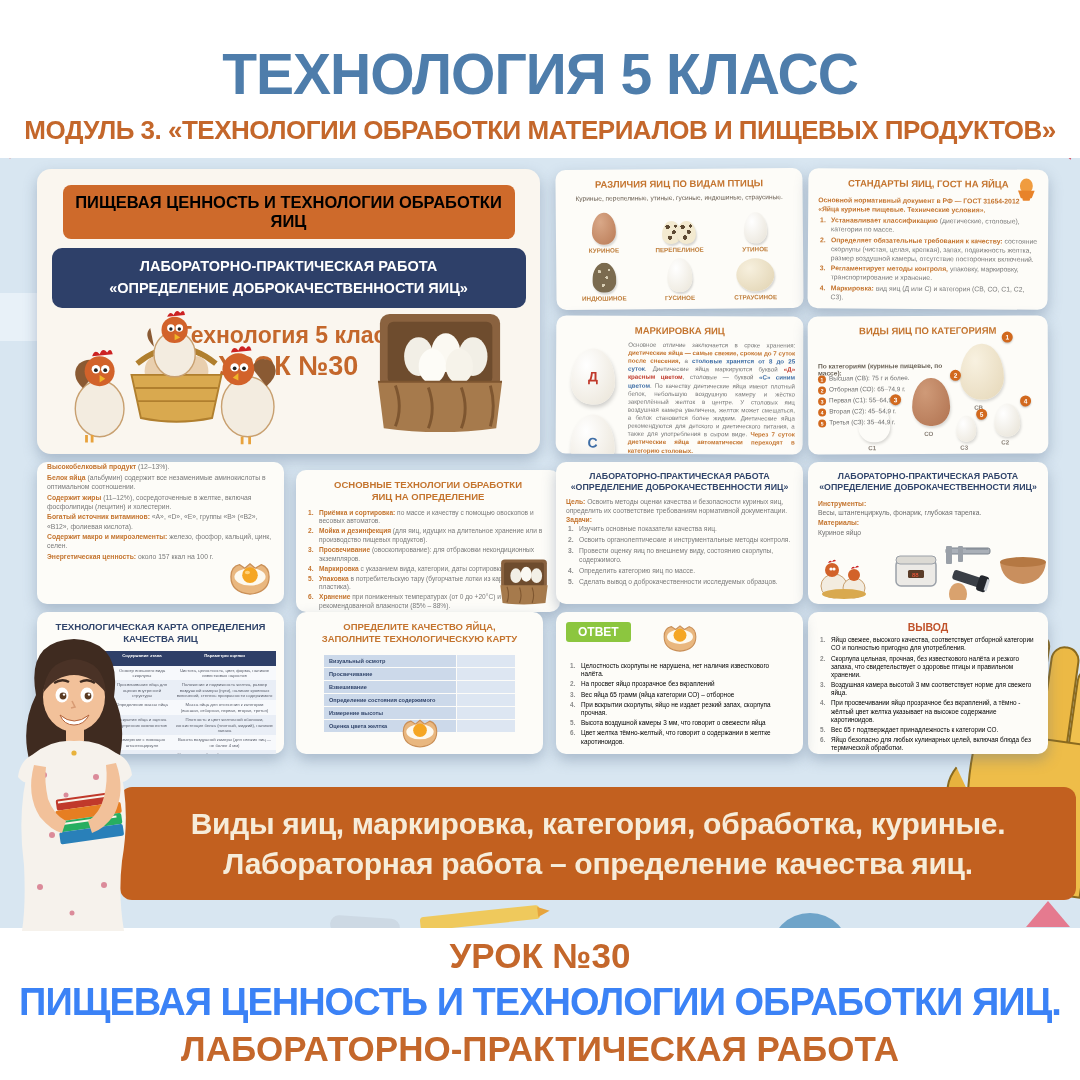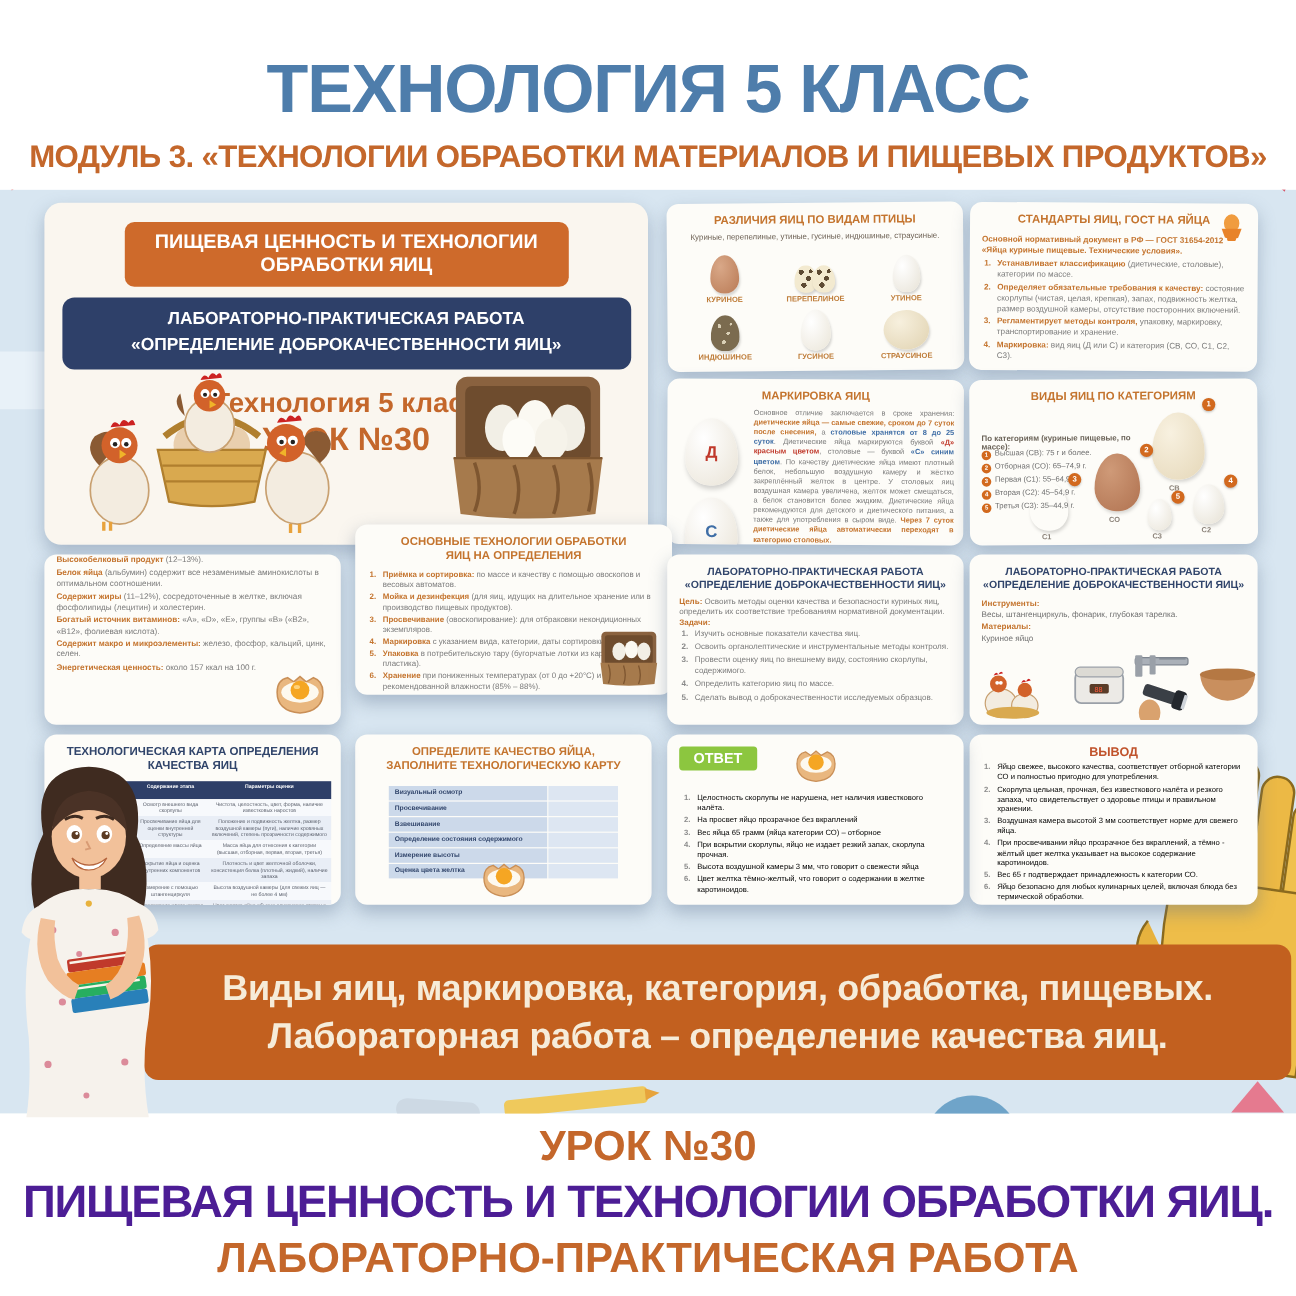--- a/index.html
+++ b/index.html
@@ -38,34 +38,34 @@
   .numlist > div:before { content:counter(n)"."; position:absolute; left:2px; top:0; color:#c4742e; font-weight:bold; }
   .numlist.graynum > div:before { color:#8a8a8a; }
   .eggshape { border-radius:50% 50% 48% 48% / 62% 62% 40% 40%; }
   .c-g { color:#7a7a7a; }
   .c-o { color:#c4742e; font-weight:bold; }
   .c-r { color:#c0392b; font-weight:bold; }
   .c-b { color:#3f6ea6; font-weight:bold; }
 
   
   #cover { left:37px; top:144px; width:503px; height:285px; background:#faf6ef; border-radius:14px; }
-  .cover-banner1 { margin:16px auto 0; width:370px; background:#ce6a2b; border-radius:8px; color:#ffffff; font-weight:bold; font-size:16.5px; text-align:center; padding:8px 0; }
+  .cover-banner1 { margin:16px auto 0; width:452px; background:#ce6a2b; border-radius:8px; color:#000000; font-weight:bold; font-size:16.5px; text-align:center; padding:8px 0; }
   .cover-banner2 { margin:9px auto 0; width:474px; background:#2e4069; border-radius:10px; color:#fff; font-weight:bold; font-size:14.5px; text-align:center; padding:8px 0; line-height:1.5; }
   .cover-course { margin-top:14px; text-align:center; color:#c4672b; font-weight:bold; font-size:23px; }
   .cover-lesson { margin-top:2px; text-align:center; color:#c4672b; font-weight:bold; font-size:27px; }
   .cover-chickens { position:absolute; left:22px; bottom:6px; width:235px; height:150px; }
   .cover-carton { position:absolute; right:30px; bottom:18px; width:140px; height:126px; }
 
   
   #s-birds   { left:556px; top:144px; width:247px; height:140px; transform:rotate(-.5deg); }
   #s-gost    { left:808px; top:144px; width:240px; height:140px; transform:rotate(.4deg); }
   #s-marking { left:556px; top:291px; width:247px; height:138px; transform:rotate(.3deg); }
   #s-categories { left:808px; top:291px; width:240px; height:138px; transform:rotate(-.3deg); }
   #s-nutrition { left:37px;  top:437px; width:247px; height:142px; }
-  #s-processing{ left:296px; top:412px; width:264px; height:142px; }
+  #s-processing{ left:296px; top:445px; width:264px; height:142px; }
   #s-labgoal  { left:556px; top:437px; width:247px; height:142px; }
   #s-labtools { left:808px; top:437px; width:240px; height:142px; }
   #s-techcard { left:37px;  top:587px; width:247px; height:142px; }
   #s-fillcard { left:296px; top:587px; width:247px; height:142px; }
   #s-answer   { left:556px; top:587px; width:247px; height:142px; }
   #s-conclusion{ left:808px; top:587px; width:240px; height:142px; }
 
   
   .bird-sub { font-size:6.6px; color:#6b5f52; text-align:center; padding:0 8px 4px; }
   .bird-grid { display:grid; grid-template-columns:1fr 1fr 1fr; row-gap:2px; padding:2px 10px; }
@@ -162,21 +162,21 @@
   
   .glove { position:absolute; right:-6px; top:600px; width:150px; height:300px; z-index:5; }
 
   
   .banner { position:absolute; left:120px; top:762px; width:956px; height:113px; background:#c2601f; border-radius:12px; z-index:20; display:flex; flex-direction:column; align-items:center; justify-content:center; gap:6px; }
   .banner div { color:#f6ecd9; font-weight:bold; font-size:30px; letter-spacing:-0.3px; }
 
   
   .footer { position:absolute; left:0; top:903px; width:1080px; height:177px; background:#ffffff; z-index:15; text-align:center; padding-top:8px; }
   .f-lesson { font-size:35px; font-weight:bold; color:#c4672b; }
-  .f-line1 { font-size:38px; font-weight:bold; color:#4c1d95; margin-top:5px; letter-spacing:-1px; }
+  .f-line1 { font-size:38px; font-weight:bold; color:#3b82f6; margin-top:5px; letter-spacing:-1px; }
   .f-line2 { font-size:35px; font-weight:bold; color:#c4672b; margin-top:5px; }
   .f-line3 { font-size:38px; font-weight:bold; color:#40699f; margin-top:5px; letter-spacing:-1px; }
 </style>
 </head>
 <body>
 
 <div id="poster">
 
   <div class="bg-blue"></div>
   <div class="cloud c1"></div>
@@ -401,21 +401,21 @@
       <path d="M8 26 Q8 14 18 12 L24 16 L30 11 L36 16 L43 12 Q52 15 52 26 Q52 44 30 46 Q8 44 8 26 Z" fill="#e9b77f" stroke="#c98f57" stroke-width="1.5"></path>
       <ellipse cx="30" cy="26" rx="18" ry="10" fill="#fdf9ef"></ellipse>
       <circle cx="30" cy="24" r="9" fill="#f5a623"></circle>
       <ellipse cx="27" cy="21" rx="3" ry="2" fill="#ffd27a"></ellipse>
     </svg>
   </div>
 
   <div class="slide" id="s-processing">
     <div class="s-title">
       <div>ОСНОВНЫЕ ТЕХНОЛОГИИ ОБРАБОТКИ</div>
-      <div>ЯИЦ НА ОПРЕДЕЛЕНИЯ</div>
+      <div>ЯИЦ НА ОПРЕДЕЛЕНИЕ</div>
     </div>
     <div class="numlist">
         <div><span class="lead">Приёмка и сортировка:</span><span class="c-g"> по массе и качеству с помощью овоскопов и весовых автоматов.</span></div>
         <div><span class="lead">Мойка и дезинфекция</span><span class="c-g"> (для яиц, идущих на длительное хранение или в производство пищевых продуктов).</span></div>
         <div><span class="lead">Просвечивание</span><span class="c-g"> (овоскопирование): для отбраковки некондиционных экземпляров.</span></div>
         <div><span class="lead">Маркировка</span><span class="c-g"> с указанием вида, категории, даты сортировки.</span></div>
         <div><span class="lead">Упаковка</span><span class="c-g"> в потребительскую тару (бугорчатые лотки из картона или пластика).</span></div>
         <div><span class="lead">Хранение</span><span class="c-g"> при пониженных температурах (от 0 до +20°C) и рекомендованной влажности (85% – 88%).</span></div>
       </div>
     <svg class="proc-icon" viewBox="0 0 140 130">
@@ -655,21 +655,21 @@
       <rect x="63" y="182" width="62" height="11" rx="2" fill="#27ae60"></rect>
       <rect x="61" y="193" width="64" height="12" rx="2" fill="#2980b9"></rect>
       <rect x="64" y="162" width="56" height="2" fill="#f8f4ea"></rect>
       <rect x="64" y="184" width="56" height="2" fill="#f8f4ea"></rect>
     </g>
     <path d="M38 130 Q30 160 44 182 Q56 196 66 198 L70 186 Q58 180 52 164 Q48 146 50 132 Z" fill="#f2c19a"></path>
     <path d="M120 128 Q130 156 118 180 Q108 194 96 198 L92 186 Q104 178 108 162 Q112 146 110 130 Z" fill="#f2c19a"></path>
   </svg>
 
   <div class="banner">
-    <div>Виды яиц, маркировка, категория, обработка, пищевых.</div>
+    <div>Виды яиц, маркировка, категория, обработка, куриные.</div>
     <div>Лабораторная работа – определение качества яиц.</div>
   </div>
 
   <div class="footer">
     <div class="f-lesson">УРОК №30</div>
     <div class="f-line1">ПИЩЕВАЯ ЦЕННОСТЬ И ТЕХНОЛОГИИ ОБРАБОТКИ ЯИЦ.</div>
     <div class="f-line2">ЛАБОРАТОРНО-ПРАКТИЧЕСКАЯ РАБОТА</div>
     <div class="f-line3">«ОПРЕДЕЛЕНИЕ ДОБРОКАЧЕСТВЕННОСТИ ЯИЦ»</div>
   </div>
 

